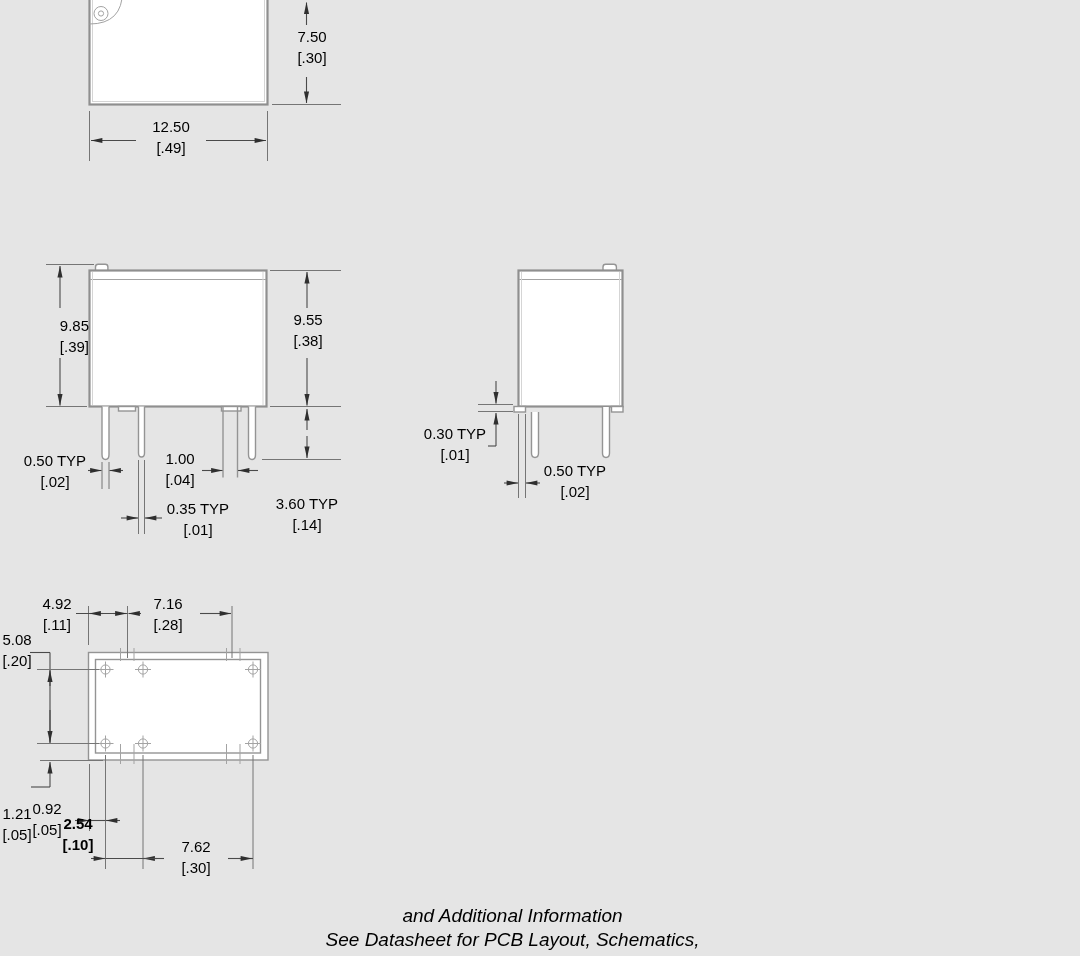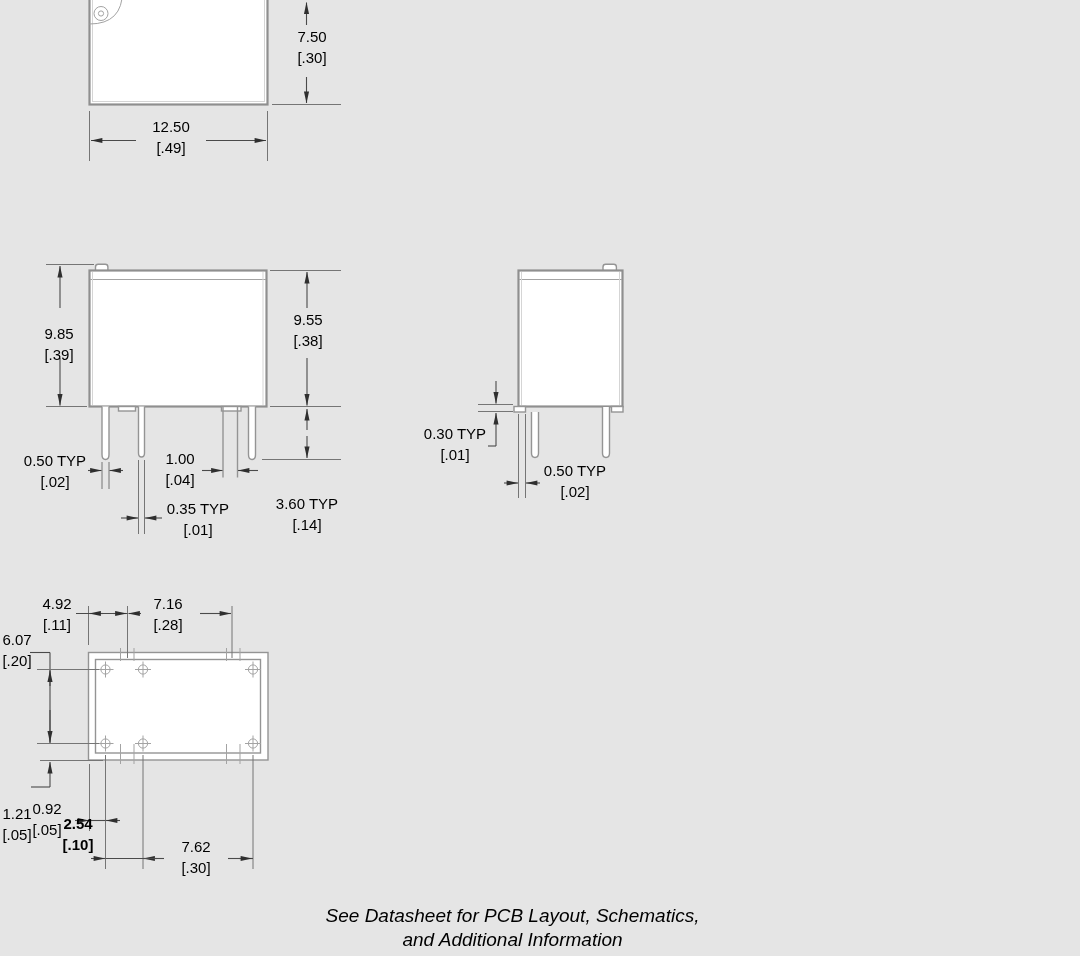--- a/index.html
+++ b/index.html
@@ -218,21 +218,21 @@
 </svg>
 
 <div class="dim-label" style="left:282px; top:27px;  width:60px;">
   <span>7.50</span>
       <span>[.30]</span>
 </div>
 <div class="dim-label" style="left:136px; top:117px; width:70px;">
   <span>12.50</span>
       <span>[.49]</span>
 </div>
-<div class="dim-label" style="left:29px;  top:324px; width:60px;">
+<div class="dim-label" style="left:29px;  top:316px; width:60px;text-align:right;">
   <span>9.85</span>
       <span>[.39]</span>
 </div>
 <div class="dim-label" style="left:278px; top:310px; width:60px;">
   <span>9.55</span>
       <span>[.38]</span>
 </div>
 <div class="dim-label" style="left:10px;  top:451px; width:90px;">
   <span>0.50 TYP</span>
       <span>[.02]</span>
@@ -259,38 +259,38 @@
 </div>
 <div class="dim-label" style="left:27px;  top:594px; width:60px;">
   <span>4.92</span>
       <span>[.11]</span>
 </div>
 <div class="dim-label" style="left:138px; top:594px; width:60px;">
   <span>7.16</span>
       <span>[.28]</span>
 </div>
 <div class="dim-label" style="left:0px;   top:630px; width:34px;">
-  <span>6.07</span>
+  <span>5.08</span>
       <span>[.20]</span>
 </div>
 <div class="dim-label" style="left:0px;   top:761px; width:34px;margin-top:43px;">
   <span>1.21</span>
       <span>[.05]</span>
 </div>
 <div class="dim-label" style="left:17px;  top:799px; width:60px;">
   <span>0.92</span>
       <span>[.05]</span>
 </div>
 <div class="dim-label" style="left:48px;  top:814px; width:60px;font-weight:bold;">
   <span>2.54</span>
       <span>[.10]</span>
 </div>
 <div class="dim-label" style="left:166px; top:837px; width:60px;">
   <span>7.62</span>
       <span>[.30]</span>
 </div>
 
 <div id="footer-note">
+  <span style="display:block;">and Additional Information</span>
   <span style="display:block;">See Datasheet for PCB Layout, Schematics,</span>
-  <span style="display:block;">and Additional Information</span>
 </div>
 
 </div>
 
 </body></html>

